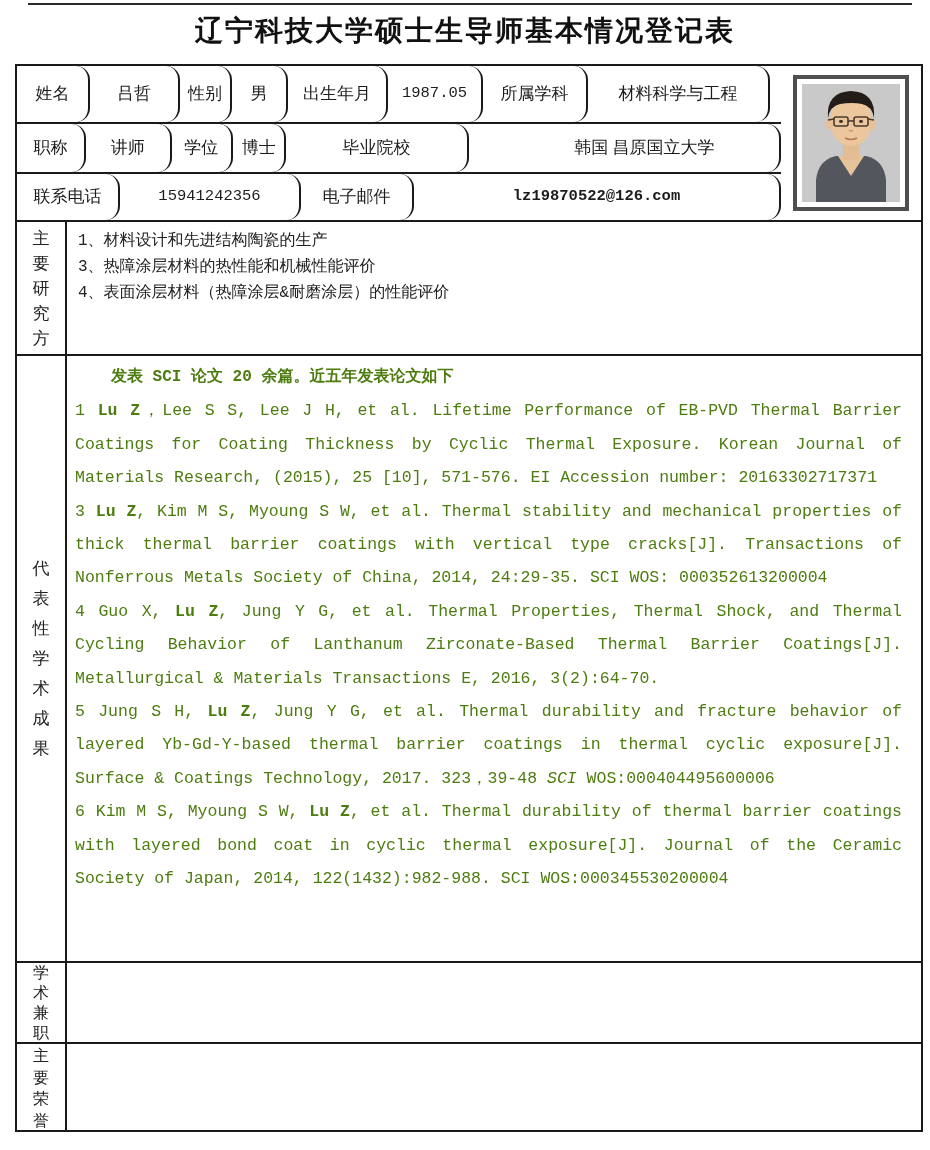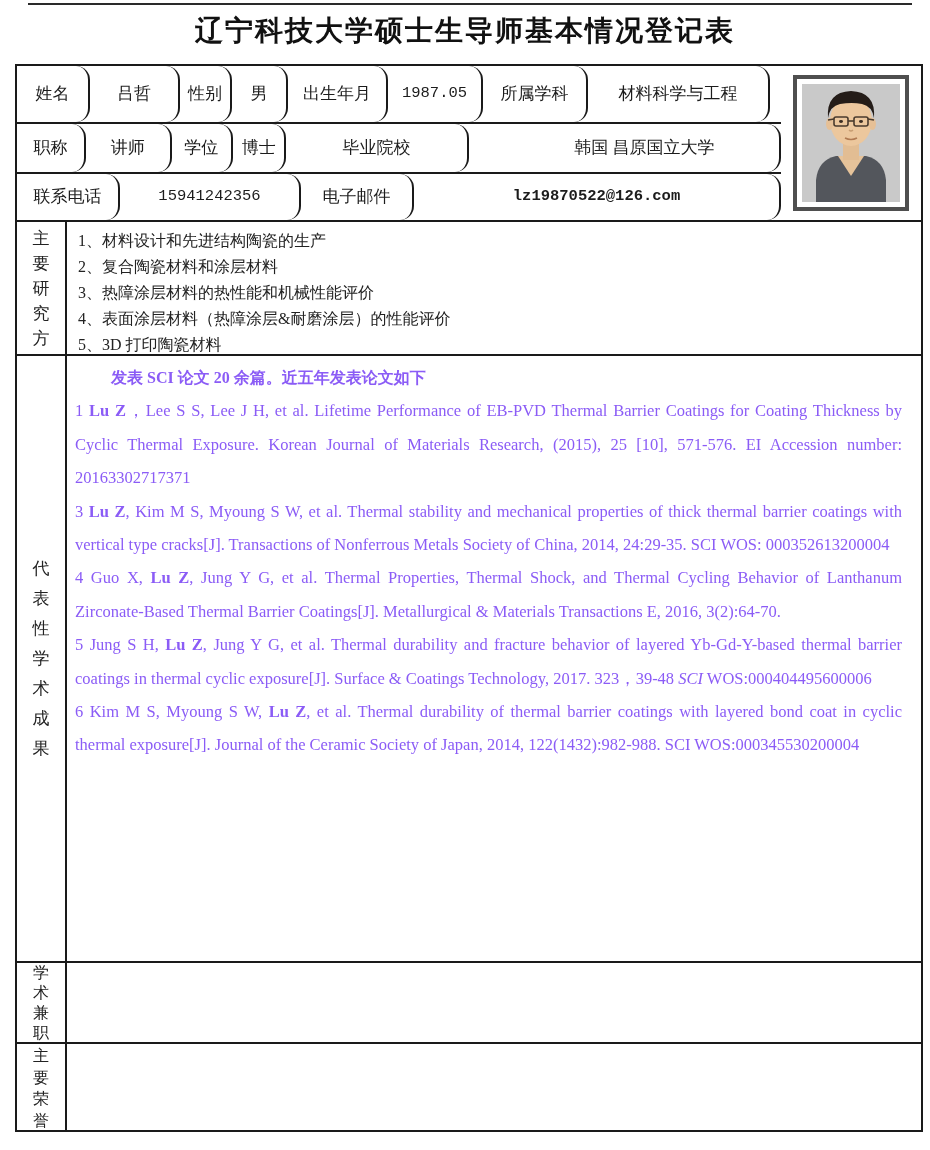--- a/index.html
+++ b/index.html
@@ -35,30 +35,30 @@
 
   .photo-cell{flex:1;display:flex;align-items:center;justify-content:center;}
   .photo-frame{width:116px;height:136px;border:4px solid #4f4f4f;background:#ffffff;
                padding:5px;display:flex;align-items:flex-start;justify-content:center;}
   .photo-frame svg{display:block;}
 
   
   .section{display:flex;border-bottom:2px solid #1a1a1a;}
   .side-label{width:50px;border-right:2px solid #1a1a1a;display:flex;flex-direction:column;
               align-items:center;justify-content:center;font-size:17px;color:#222;}
-  .content{flex:1;}
+  .content{flex:1;font-family:Liberation Mono, monospace;}
 
   .sec-research{height:134px;}
   .sec-research .side-label{line-height:25px;}
   .research-content{padding:6px 10px 0 11px;}
   .research-item{font-size:16px;line-height:26px;white-space:nowrap;color:#222;}
 
   .sec-pubs{height:607px;}
   .sec-pubs .side-label{line-height:30px;}
-  .pubs-content{padding:5px 19px 0 8px;font-size:16.5px;line-height:33.4px;color:#8b5cf6;}
+  .pubs-content{padding:5px 19px 0 8px;font-size:16.5px;line-height:33.4px;color:#4d7c0f;}
   .pubs-intro{margin:0 0 0 36px;font-weight:bold;font-size:16px;}
   .ref{margin:0;text-align:justify;}
 
   .sec-appoint{height:81px;}
   .sec-appoint .side-label{line-height:20px;font-size:16px;}
   .sec-honors{height:88px;border-bottom:none;}
   .sec-honors .side-label{line-height:21.5px;font-size:16px;}
 </style>
 </head>
 <body>
@@ -132,24 +132,22 @@
     <div class="section sec-research">
       <div class="side-label vertical-label">
           <div>主</div>
           <div>要</div>
           <div>研</div>
           <div>究</div>
           <div>方</div>
         </div>
       <div class="content research-content">
           <div class="research-item">1、材料设计和先进结构陶瓷的生产</div>
-          <div class="research-item">2、复合陶瓷材料和涂层材料</div>
           <div class="research-item">3、热障涂层材料的热性能和机械性能评价</div>
           <div class="research-item">4、表面涂层材料（热障涂层&amp;耐磨涂层）的性能评价</div>
-          <div class="research-item">5、3D 打印陶瓷材料</div>
         </div>
     </div>
 
     <div class="section sec-pubs">
       <div class="side-label vertical-label">
           <div>代</div>
           <div>表</div>
           <div>性</div>
           <div>学</div>
           <div>术</div>

